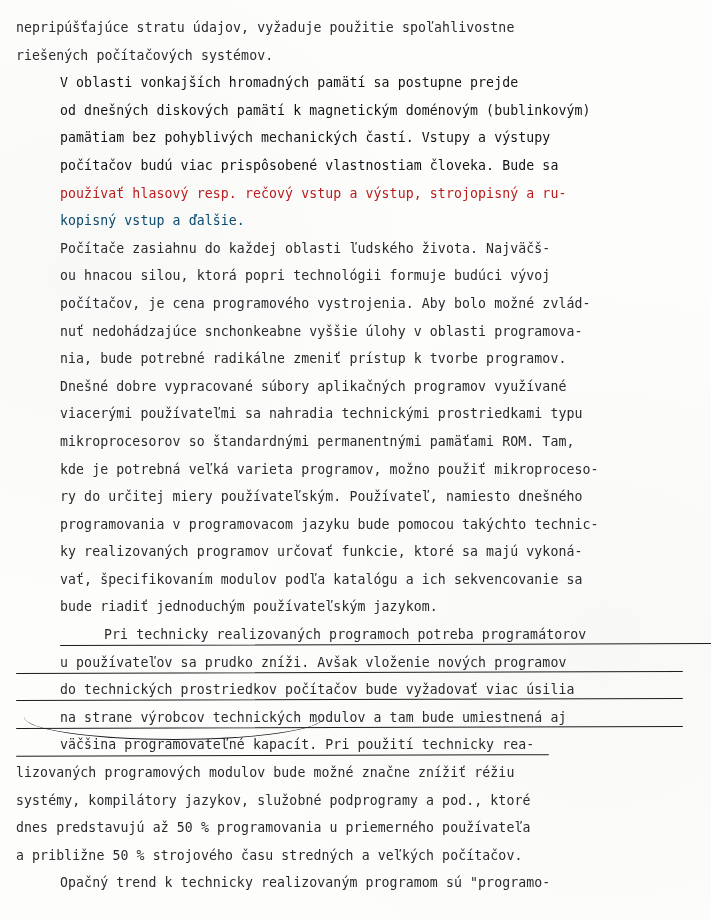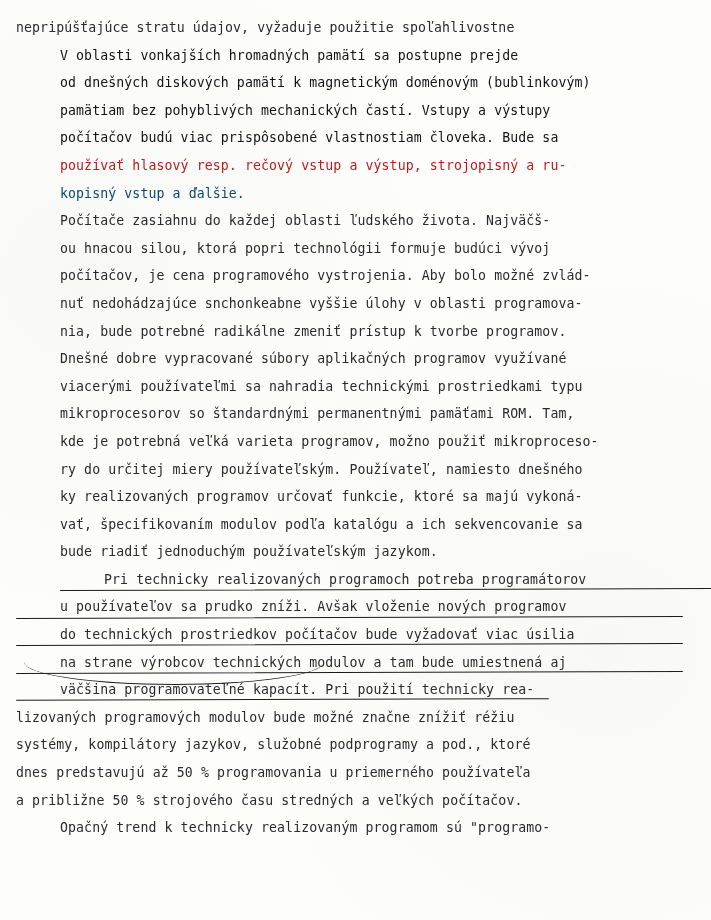--- a/index.html
+++ b/index.html
@@ -94,20 +94,21 @@
   }
 </style>
 </head>
 <body>
 
 <div class="page">
   <div class="doc-text">
 
     <p class="f1">
       <span class="line">nepripúšťajúce stratu údajov, vyžaduje použitie spoľahlivostne</span>
+      <span class="line">riešených počítačových systémov.</span>
     </p>
 
     <p class="f2 indent">
       <span class="line bold-ish">V oblasti vonkajších hromadných pamätí sa postupne prejde</span>
       <span class="line bold-ish">od dnešných diskových pamätí k magnetickým doménovým (bublinkovým)</span>
       <span class="line bold-ish">pamätiam bez pohyblivých mechanických častí. Vstupy a výstupy</span>
       <span class="line bold-ish">počítačov budú viac prispôsobené vlastnostiam človeka. Bude sa</span>
       <span class="line f3">používať hlasový resp. rečový vstup a výstup, strojopisný a ru-</span>
       <span class="line f4">kopisný vstup a ďalšie.</span>
     </p>
@@ -116,20 +117,21 @@
       <span class="line">Počítače zasiahnu do každej oblasti ľudského života. Najväčš-</span>
       <span class="line">ou hnacou silou, ktorá popri technológii formuje budúci vývoj</span>
       <span class="line">počítačov, je cena programového vystrojenia. Aby bolo možné zvlád-</span>
       <span class="line">nuť nedohádzajúce snchonkeabne vyššie úlohy v oblasti programova-</span>
       <span class="line">nia, bude potrebné radikálne zmeniť prístup k tvorbe programov.</span>
       <span class="line">Dnešné dobre vypracované súbory aplikačných programov využívané</span>
       <span class="line">viacerými používateľmi sa nahradia technickými prostriedkami typu</span>
       <span class="line">mikroprocesorov so štandardnými permanentnými pamäťami ROM. Tam,</span>
       <span class="line">kde je potrebná veľká varieta programov, možno použiť mikroproceso-</span>
       <span class="line">ry do určitej miery používateľským. Používateľ, namiesto dnešného</span>
+      <span class="line">programovania v programovacom jazyku bude pomocou takýchto technic-</span>
       <span class="line">ky realizovaných programov určovať funkcie, ktoré sa majú vykoná-</span>
       <span class="line">vať, špecifikovaním modulov podľa katalógu a ich sekvencovanie sa</span>
       <span class="line">bude riadiť jednoduchým používateľským jazykom.</span>
     </p>
 
     <div style="position:relative;">
       <p class="f1 indent underlined">
         <span class="line">Pri technicky realizovaných programoch potreba programátorov</span>
         <span class="line">u používateľov sa prudko zníži. Avšak vloženie nových programov</span>
         <span class="line">do technických prostriedkov počítačov bude vyžadovať viac úsilia</span>

